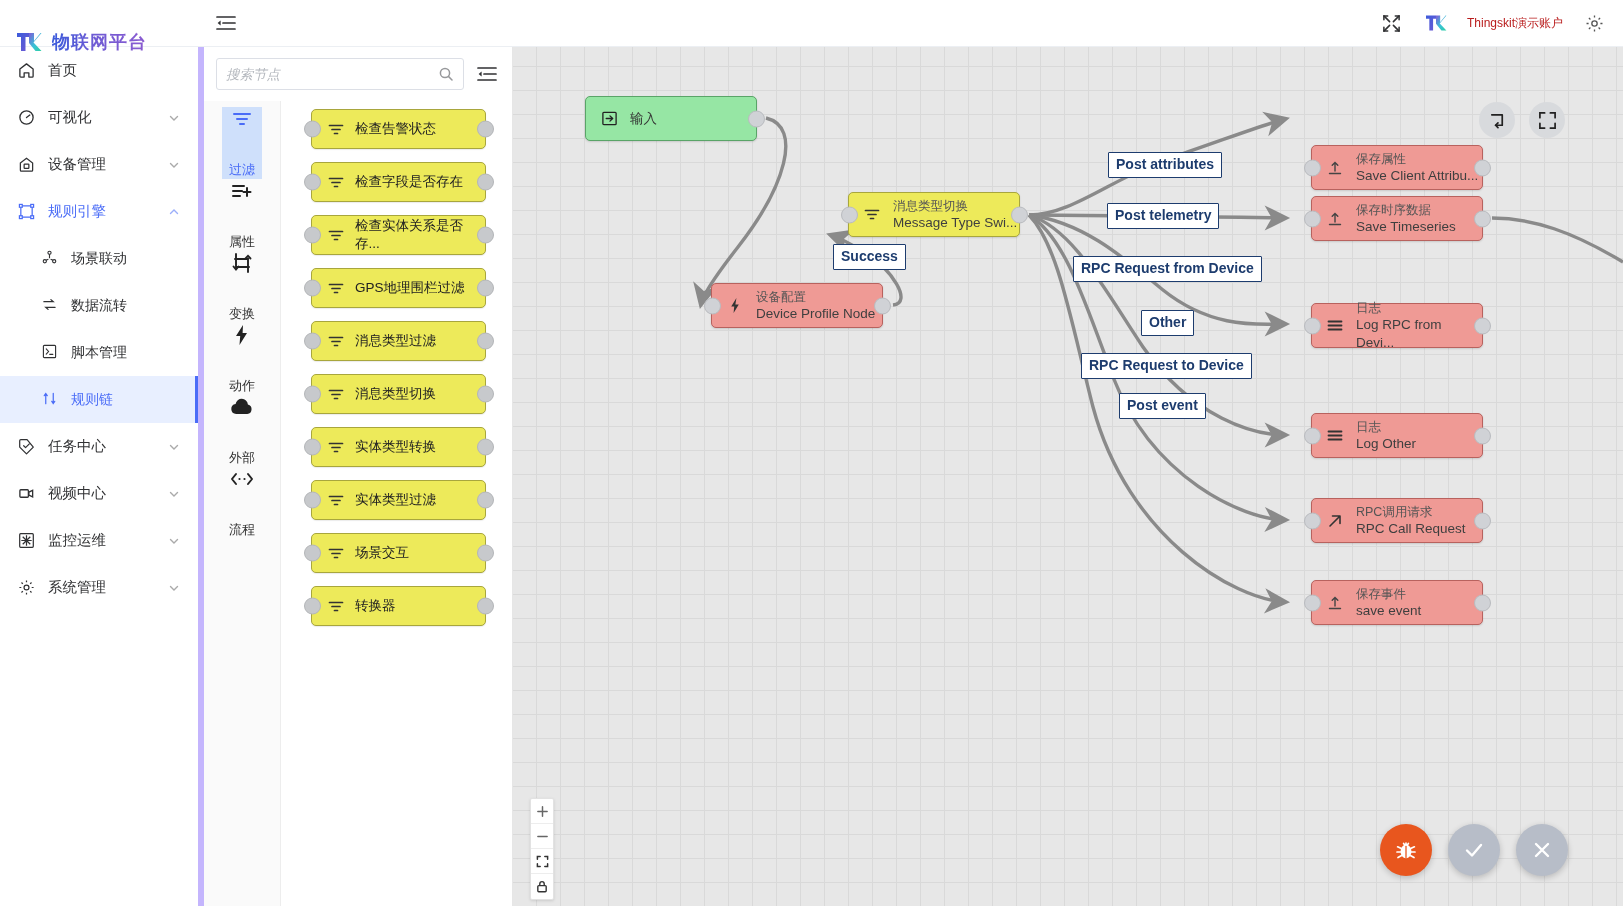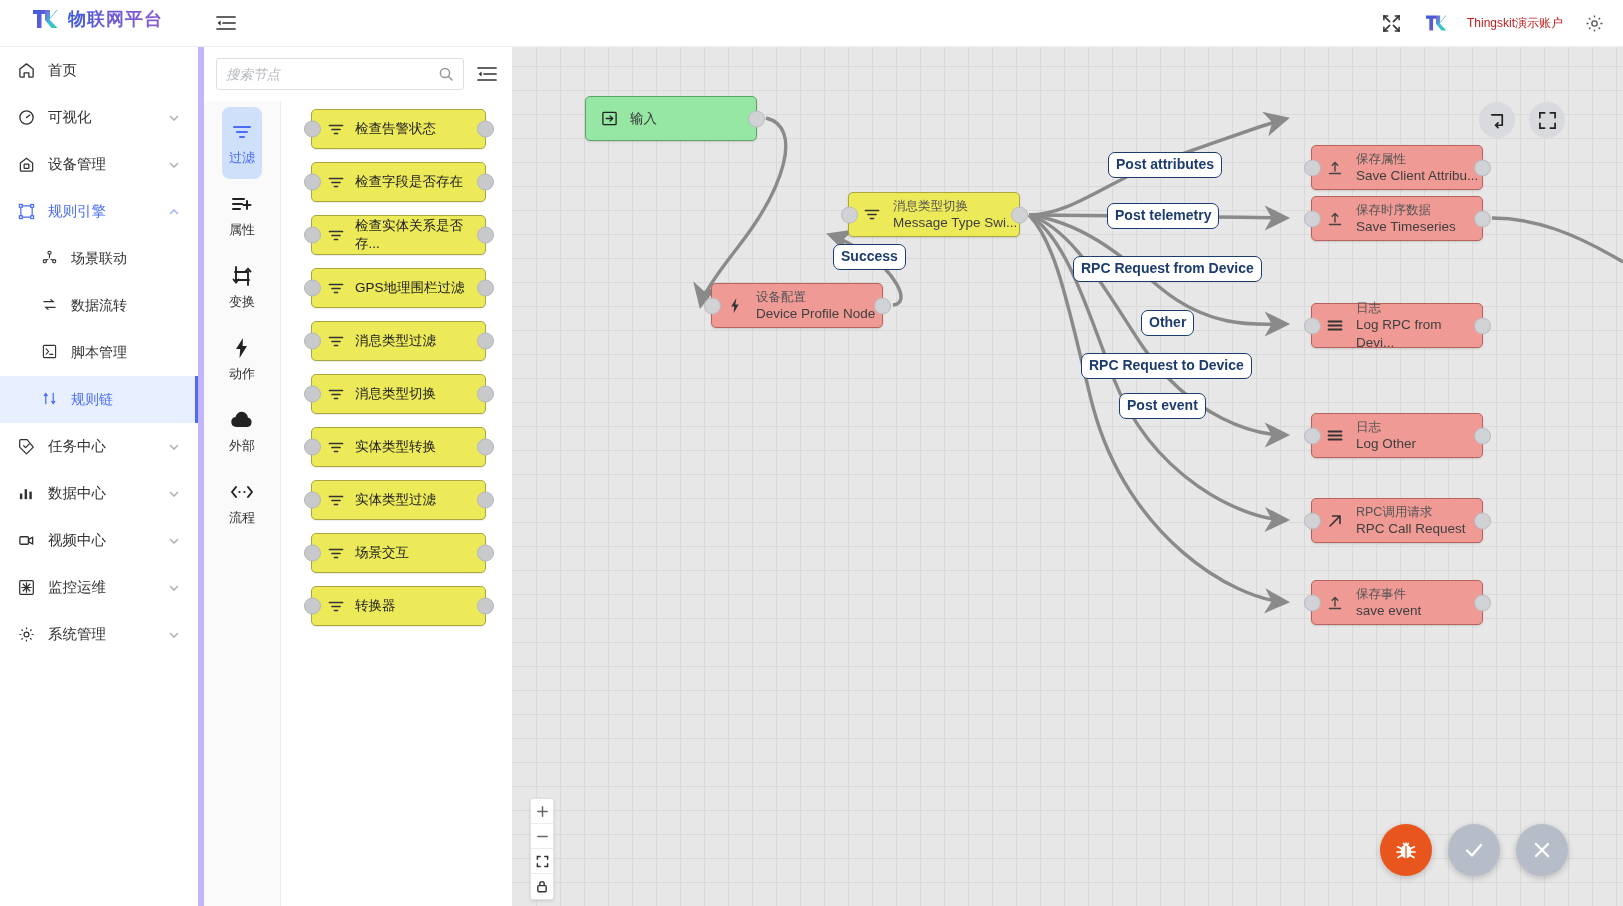--- a/index.html
+++ b/index.html
@@ -12,22 +12,22 @@
   }
   #app { position:relative; width:1623px; height:906px; }
 
   
   .topbar {
     position:absolute; left:0; top:0; width:1623px; height:47px;
     background:#fff; border-bottom:1px solid #eceff3; z-index:30;
     display:flex; align-items:center;
   }
   .brand {
-    width:204px; height:47px; display:flex; align-items:flex-start; gap:10px;
-    padding-left:32px; flex:0 0 204px;margin-top:15px;
+    width:204px; height:47px; display:flex; align-items:flex-end; gap:10px;
+    padding-left:16px; flex:0 0 204px;margin-top:15px;
   }
   .brand-logo { width:26px; height:24px; position:relative; flex:0 0 26px; }
   .brand-title {
     font-size:18px; font-weight:700; letter-spacing:1px;
     background:linear-gradient(90deg,#3b5bdb 0%,#6f5bd4 45%,#8a5ad0 100%);
     -webkit-background-clip:text; background-clip:text; color:transparent;
   }
   .collapse-btn {
     width:44px; height:47px; display:flex; align-items:center; justify-content:center;
     cursor:pointer;
@@ -83,22 +83,22 @@
   .search-box input::placeholder { color:#b3b7bd; }
   .search-icon { width:16px;height:16px; flex:0 0 16px; opacity:.65; cursor:pointer;}
   .panel-toggle { width:26px;height:26px;display:flex;align-items:center;justify-content:center;cursor:pointer;}
 
   .palette-body { position:absolute; left:0; top:54px; right:0; bottom:0; display:flex; }
   .cat-rail {
     width:77px; flex:0 0 77px; background:#fafafa; border-right:1px solid #ededed;
     padding-top:6px;
   }
   .cat {
-    height:72px; display:flex; flex-direction:column; align-items:center; justify-content:center;
-    gap:5px; cursor:pointer; color:#333; font-size:13px; margin:0 18px; border-radius:8px;
+    height:72px; display:flex; flex-direction:column; align-items:center; justify-content:space-between;
+    gap:5px; cursor:pointer; color:#333; font-size:13px; margin:0 18px; border-radius:0;
   }
   .cat.active { background:#cfe0fb; color:#4a6cf7; }
   .cat.active svg { stroke:#4a6cf7; fill:#4a6cf7; }
   .cat .cat-ic { height:24px; display:flex; align-items:center; }
 
   .node-list { flex:1; overflow:hidden; padding:8px 10px 8px 14px; }
   .pnode {
     position:relative; height:40px; margin:0 16px 13px 16px;
     background:#edea5a; border:1px solid #a8a63d; border-radius:5px;
     display:flex; align-items:center; padding-left:16px; gap:11px;
@@ -140,21 +140,21 @@
   .cnode .n-ic { width:18px; flex:0 0 18px; display:flex; align-items:center; justify-content:center; }
   .cnode .n-txt { line-height:1.28; }
   .cnode .n-cn { font-size:12.5px; color:#555; }
   .cnode .n-en { font-size:13.5px; color:#3f3f3f; }
   .cnode .n-single { font-size:13.5px; color:#333; }
   .cnode.green { background:#96e6a4; border-color:#5aa468; }
   .cnode.yellow { background:#edea5a; border-color:#a8a63d; }
   .cnode.red { background:#ef9a95; border-color:#b8625e; }
 
   .elabel {
-    position:absolute; background:#fff; border:1.6px solid #1d3c6e; border-radius:7px;
+    position:absolute; background:#fff; border:1.6px solid #1d3c6e; border-radius:1px;
     color:#1d3c6e; font-size:14px; font-weight:700; padding:3px 7px;
     white-space:nowrap; line-height:1.25; cursor:pointer;
   }
 
   
   .cv-top-ctrl {
     position:absolute; right:0; top:0; display:flex; gap:14px;
   }
   .round-ctrl {
     width:36px; height:36px; border-radius:50%; background:#d8dadd;
@@ -340,35 +340,20 @@
         </svg>
       </span>
       <span class="nav-label">任务中心</span>
       <span class="caret">
         <svg width="12" height="12" viewBox="0 0 12 12" stroke="#666" stroke-width="1.4" fill="none" stroke-linecap="round">
             <path d="M2.5 4.5L6 8l3.5-3.5"></path>
           </svg>
       </span>
     </div>
 
-    <div class="nav-item">
-      <span class="nav-ic">
-        <svg width="17" height="17" viewBox="0 0 18 18" fill="#303133">
-          <rect x="2" y="9" width="2.6" height="6"></rect>
-            <rect x="7" y="4.5" width="2.6" height="10.5"></rect>
-            <rect x="12" y="7" width="2.6" height="8"></rect>
-        </svg>
-      </span>
-      <span class="nav-label">数据中心</span>
-      <span class="caret">
-        <svg width="12" height="12" viewBox="0 0 12 12" stroke="#666" stroke-width="1.4" fill="none" stroke-linecap="round">
-            <path d="M2.5 4.5L6 8l3.5-3.5"></path>
-          </svg>
-      </span>
-    </div>
 
     <div class="nav-item">
       <span class="nav-ic">
         <svg width="17" height="17" viewBox="0 0 18 18" stroke="#303133" stroke-width="1.4" fill="none">
           <rect x="2" y="5" width="9" height="8" rx="1"></rect>
             <path d="M11.5 7.6l4-2v7l-4-2z"></path>
         </svg>
       </span>
       <span class="nav-label">视频中心</span>
       <span class="caret">

